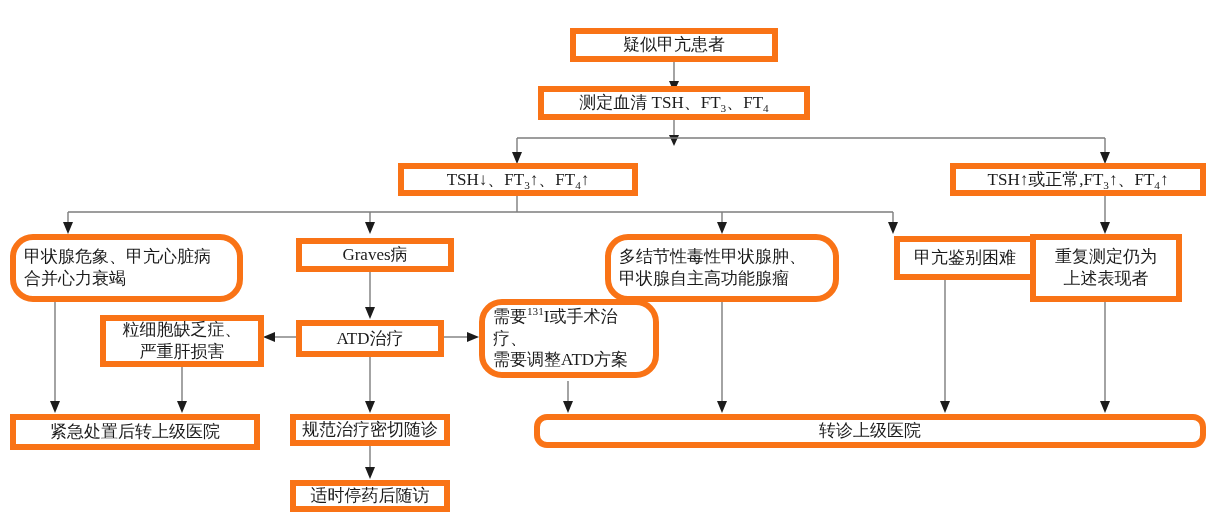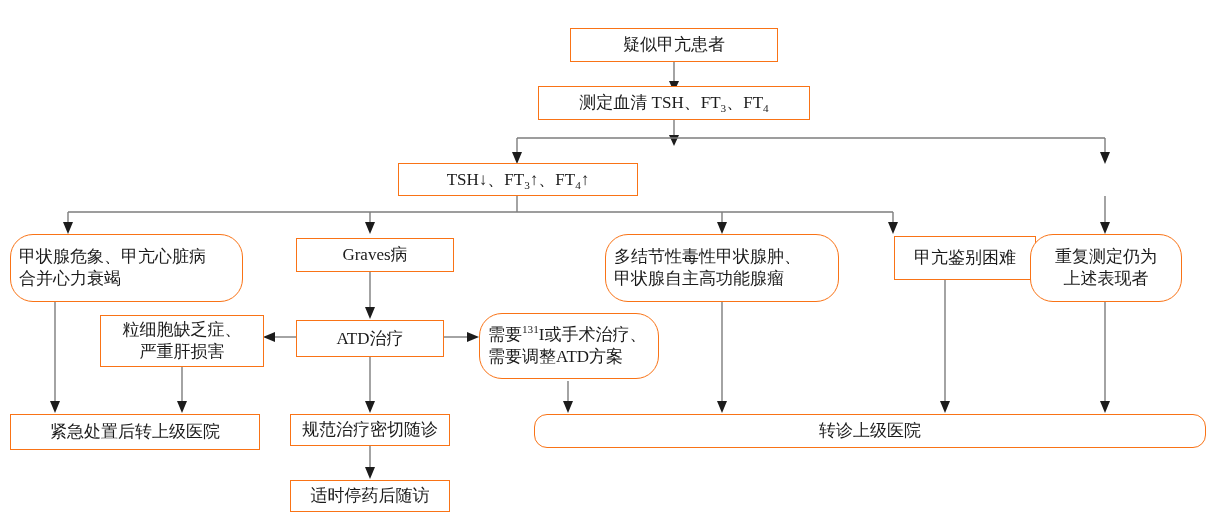--- a/index.html
+++ b/index.html
@@ -13,21 +13,21 @@
   #chart {
     position: relative;
     width: 1216px;
     height: 521px;
     background: #ffffff;
     overflow: hidden;
   }
   .node {
     position: absolute;
     box-sizing: border-box;
-    border: 1px solid #f97316;
+    border: 6px solid #f97316;
     background: #ffffff;
     color: #1a1a1a;
     display: flex;
     align-items: center;
     justify-content: center;
     text-align: center;
     line-height: 1.28;
     font-size: 17px;
     z-index: 3;
     padding: 0 6px;
@@ -138,54 +138,57 @@
   </div>
 
   <div class="node" style="left:538px; top:86px; width:272px; height:34px;">
     <span class="txt"><span>测定血清 TSH、FT</span><sub>3</sub><span>、FT</span><sub>4</sub></span>
   </div>
 
   <div class="node" style="left:398px; top:163px; width:240px; height:33px;">
     <span class="txt"><span>TSH↓、FT</span><sub>3</sub><span>↑、FT</span><sub>4</sub><span>↑</span></span>
   </div>
 
+  <div class="node" style="left:950px; top:163px; width:256px; height:33px;">
+    <span class="txt"><span>TSH↑或正常,FT</span><sub>3</sub><span>↑、FT</span><sub>4</sub><span>↑</span></span>
+  </div>
 
   <div class="node left-align" style="left:10px; top:234px; width:233px; height:68px;">
     <span class="txt">甲状腺危象、甲亢心脏病
 合并心力衰竭</span>
   </div>
 
   <div class="node" style="left:296px; top:238px; width:158px; height:34px;">
     <span class="txt">Graves病</span>
   </div>
 
   <div class="node left-align" style="left:605px; top:234px; width:234px; height:68px;">
     <span class="txt">多结节性毒性甲状腺肿、
 甲状腺自主高功能腺瘤</span>
   </div>
 
   <div class="node" style="left:874px; top:236px; width:142px; height:44px;margin-left:20px;">
     <span class="txt">甲亢鉴别困难</span>
   </div>
 
-  <div class="node" style="left:1030px; top:234px; width:152px; height:68px;border-radius:23px;">
+  <div class="node" style="left:1030px; top:234px; width:152px; height:68px;">
     <span class="txt">重复测定仍为
 上述表现者</span>
   </div>
 
   <div class="node" style="left:100px; top:315px; width:164px; height:52px;">
     <span class="txt">粒细胞缺乏症、
 严重肝损害</span>
   </div>
 
   <div class="node" style="left:296px; top:320px; width:148px; height:37px;">
     <span class="txt">ATD治疗</span>
   </div>
 
-  <div class="node left-align" style="left:479px; top:313px; width:180px; height:66px;">
+  <div class="node left-align" style="left:479px; top:299px; width:180px; height:79px;">
     <span class="txt"><span>需要</span><sup>131</sup><span>I或手术治疗、</span><br><span>需要调整ATD方案</span></span>
   </div>
 
   <div class="node" style="left:10px; top:414px; width:250px; height:36px;">
     <span class="txt">紧急处置后转上级医院</span>
   </div>
 
   <div class="node" style="left:290px; top:414px; width:160px; height:32px;">
     <span class="txt">规范治疗密切随诊</span>
   </div>

